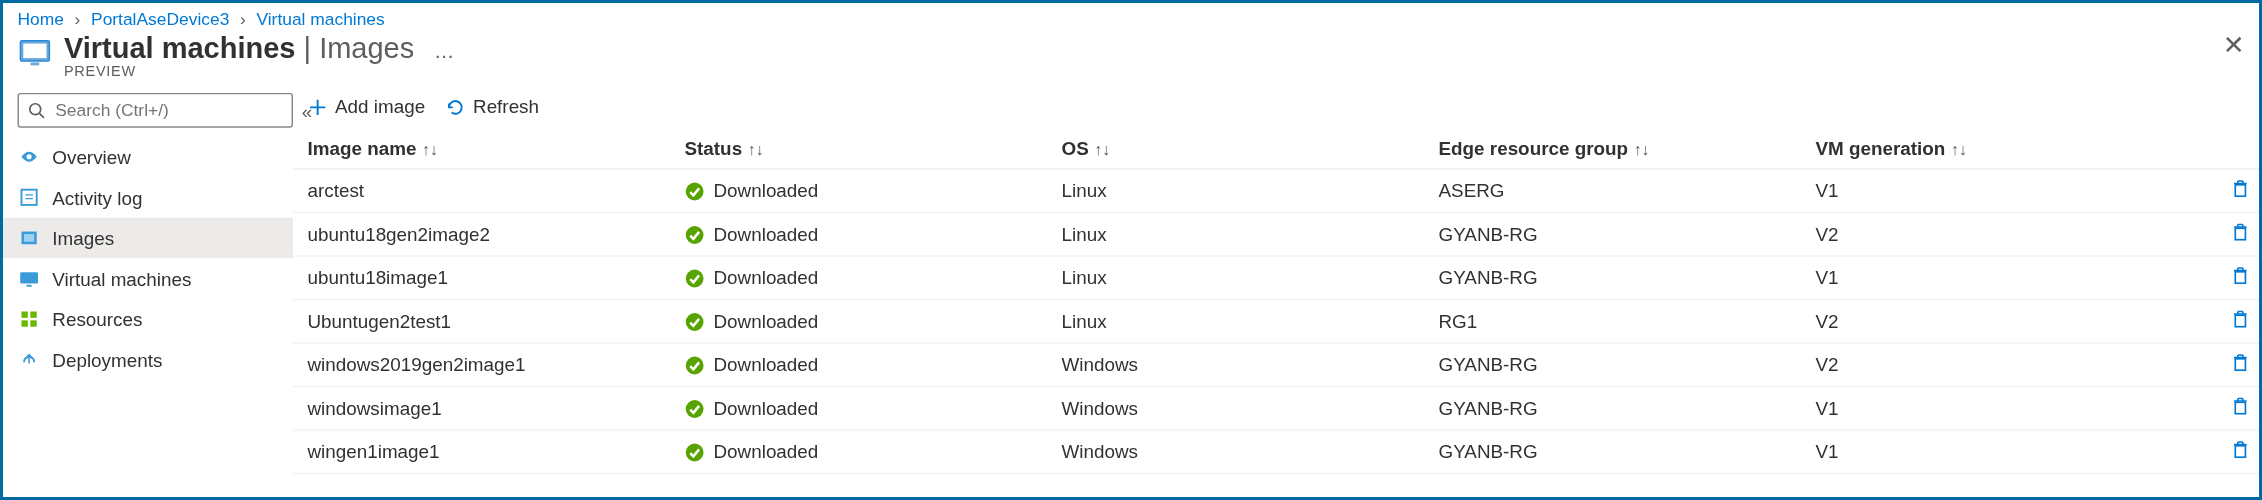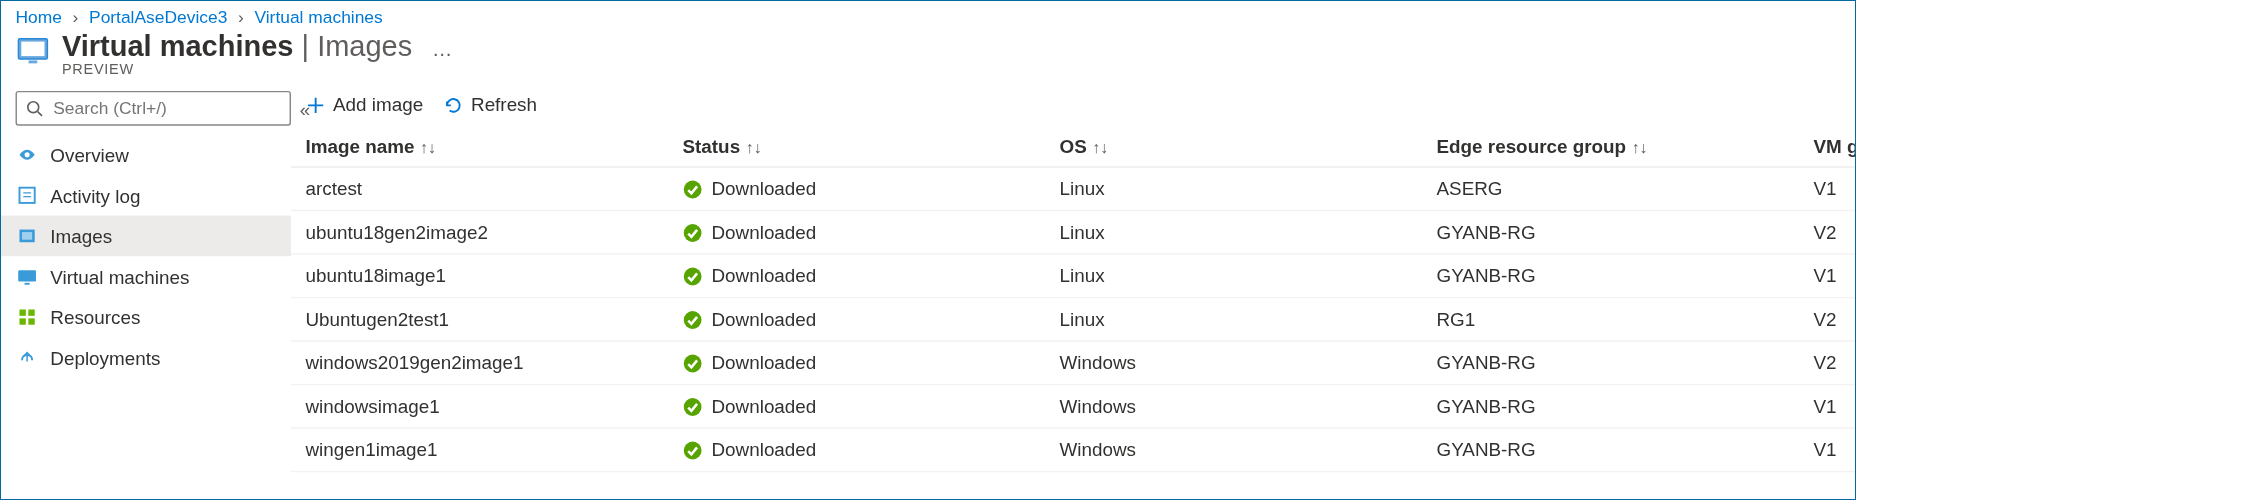--- a/index.html
+++ b/index.html
@@ -1,17 +1,17 @@
 <!DOCTYPE html>
 <html><head>
 <meta charset="utf-8">
 <style>
   * { box-sizing: border-box; }
   html, body { margin:0; padding:0; font-family: "Segoe UI", Arial, sans-serif; font-size:13px; color:#323130; background:#fff; }
-  .frame { width:1856px; height:500px; border:1px solid #0369a1; overflow:hidden; position:relative; }
+  .frame { width:2262px; height:500px; border:3px solid #0369a1; overflow:hidden; position:relative; }
   .inner { transform:scale(1.45); transform-origin: top left; width:1560px; height:345px; }
 
   .breadcrumbs { padding:4px 10px 2px 10px; font-size:12px; color:#605e5c; }
   .breadcrumbs a { color:#0078d4; text-decoration:none; }
   .breadcrumbs .sep { color:#605e5c; padding:0 4px; }
 
   .header-row { display:flex; align-items:flex-start; padding:0 10px 6px 10px; position:relative; }
   .header-icon { width:24px; height:24px; margin-top:2px; margin-right:8px; }
   .header-title { font-size:20px; font-weight:600; color:#323130; }
   .header-title .sub { font-weight:400; color:#605e5c; }

